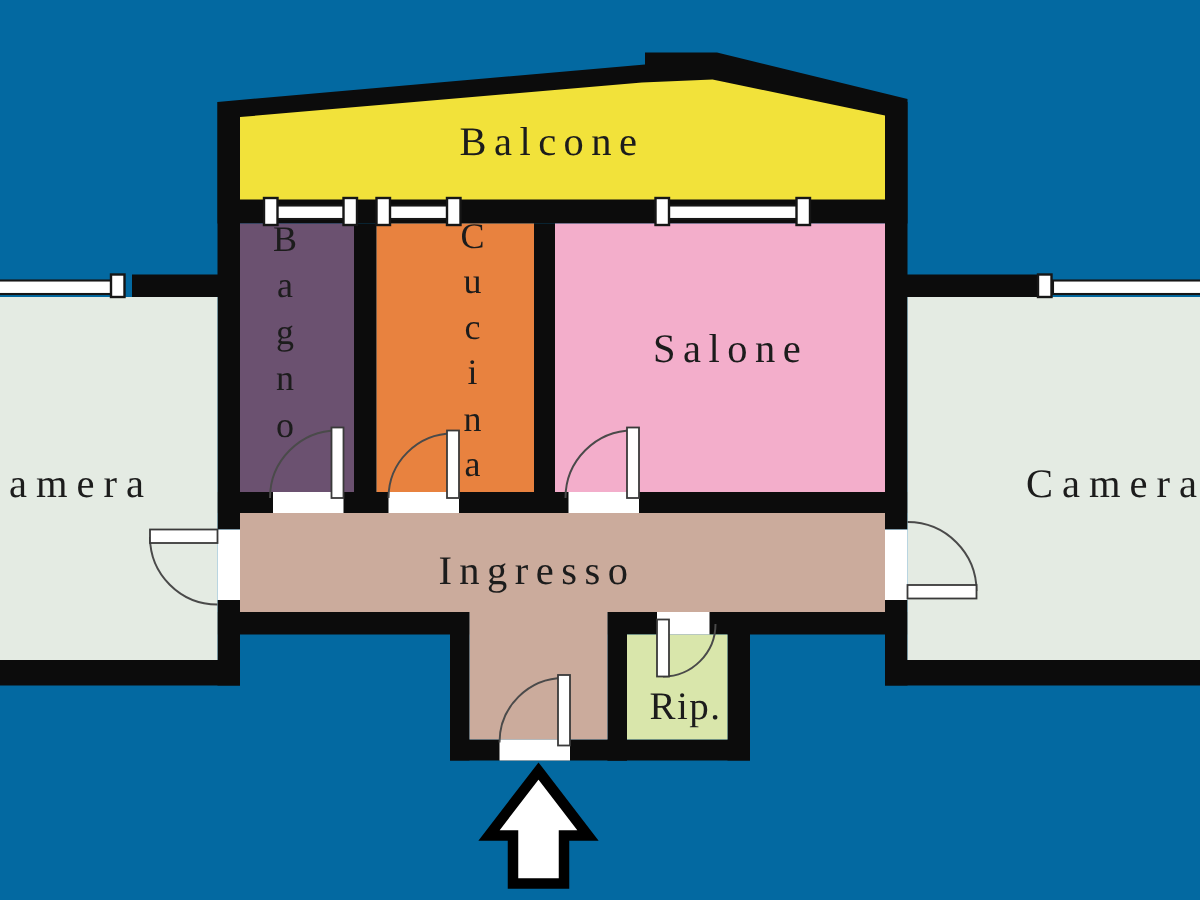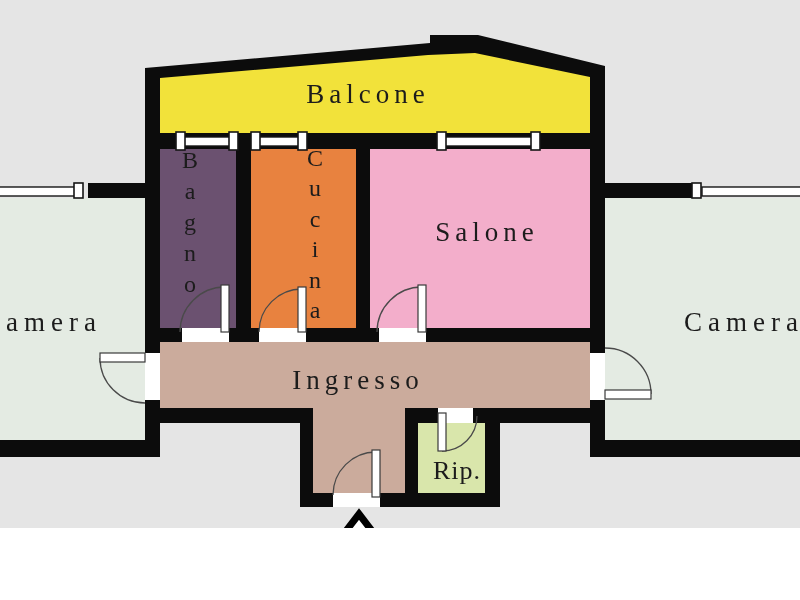--- a/index.html
+++ b/index.html
@@ -1,16 +1,16 @@
 <!DOCTYPE html>
 <html><head>
 <meta charset="utf-8">
 <style>
   html,body{margin:0;padding:0;background:#fff;}
-  .stage{position:relative;width:800px;height:528px;background:#e5e5e5;overflow:hidden;}
+  .stage{position:relative;width:800px;height:600px;background:#0369a1;overflow:hidden;}
   svg{display:block;}
   text{font-family:"Liberation Serif","DejaVu Serif",serif;fill:#1c1c1c;}
   .room-label{font-size:27px;letter-spacing:5px;}
   .room-label-wide{font-size:27px;letter-spacing:6px;}
   .rip-label{font-size:26px;letter-spacing:1px;}
   .vletter{font-size:24px;letter-spacing:0;}
   .leaf{fill:#ffffff;stroke:#3a3a3a;stroke-width:1.2;}
   .arc{fill:none;stroke:#4a4a4a;stroke-width:1.3;}
   .gap{fill:#ffffff;}
   .glass{fill:#ffffff;stroke:#161616;stroke-width:1.4;}

